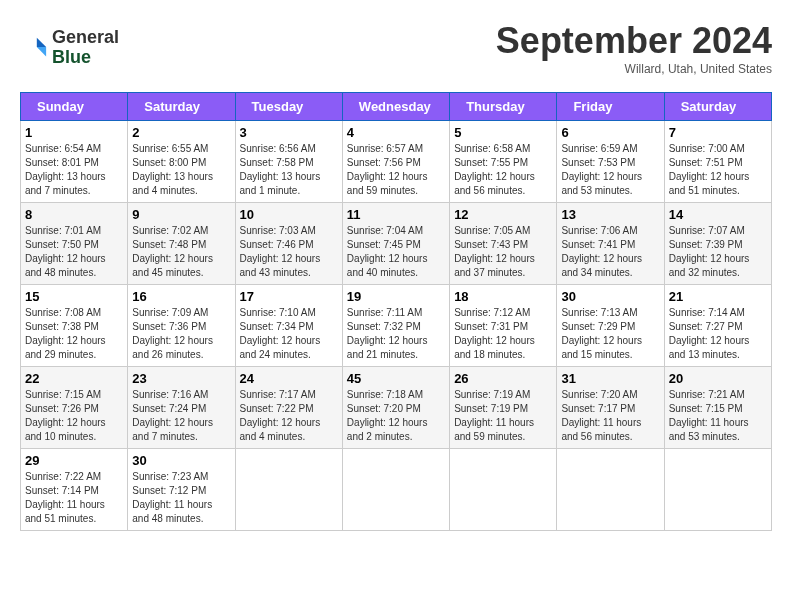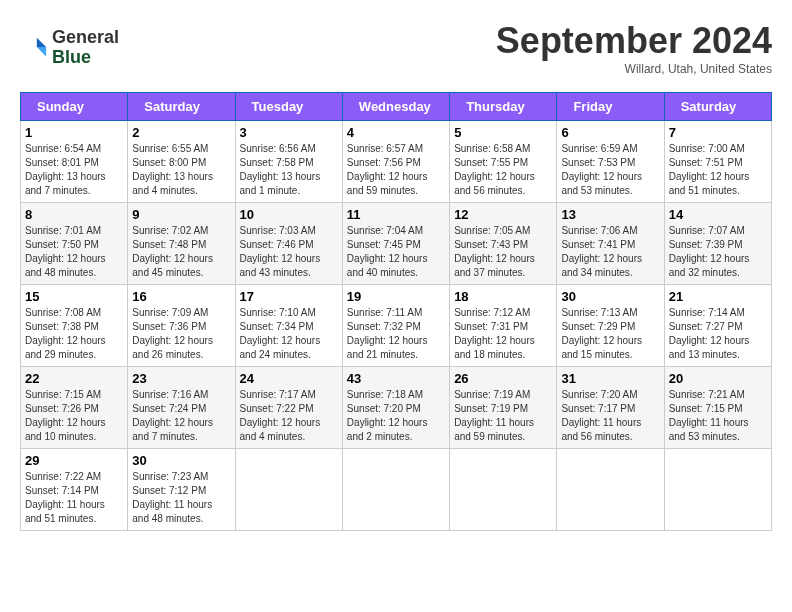--- a/index.html
+++ b/index.html
@@ -221,21 +221,21 @@
         </td>
         <td>
           <span class="day-num">23</span>
           <div class="day-info">Sunrise: 7:16 AM<br>Sunset: 7:24 PM<br>Daylight: 12 hours<br>and 7 minutes.</div>
         </td>
         <td>
           <span class="day-num">24</span>
           <div class="day-info">Sunrise: 7:17 AM<br>Sunset: 7:22 PM<br>Daylight: 12 hours<br>and 4 minutes.</div>
         </td>
         <td>
-          <span class="day-num">43</span>
+          <span class="day-num">45</span>
           <div class="day-info">Sunrise: 7:18 AM<br>Sunset: 7:20 PM<br>Daylight: 12 hours<br>and 2 minutes.</div>
         </td>
         <td>
           <span class="day-num">26</span>
           <div class="day-info">Sunrise: 7:19 AM<br>Sunset: 7:19 PM<br>Daylight: 11 hours<br>and 59 minutes.</div>
         </td>
         <td>
           <span class="day-num">31</span>
           <div class="day-info">Sunrise: 7:20 AM<br>Sunset: 7:17 PM<br>Daylight: 11 hours<br>and 56 minutes.</div>
         </td>

